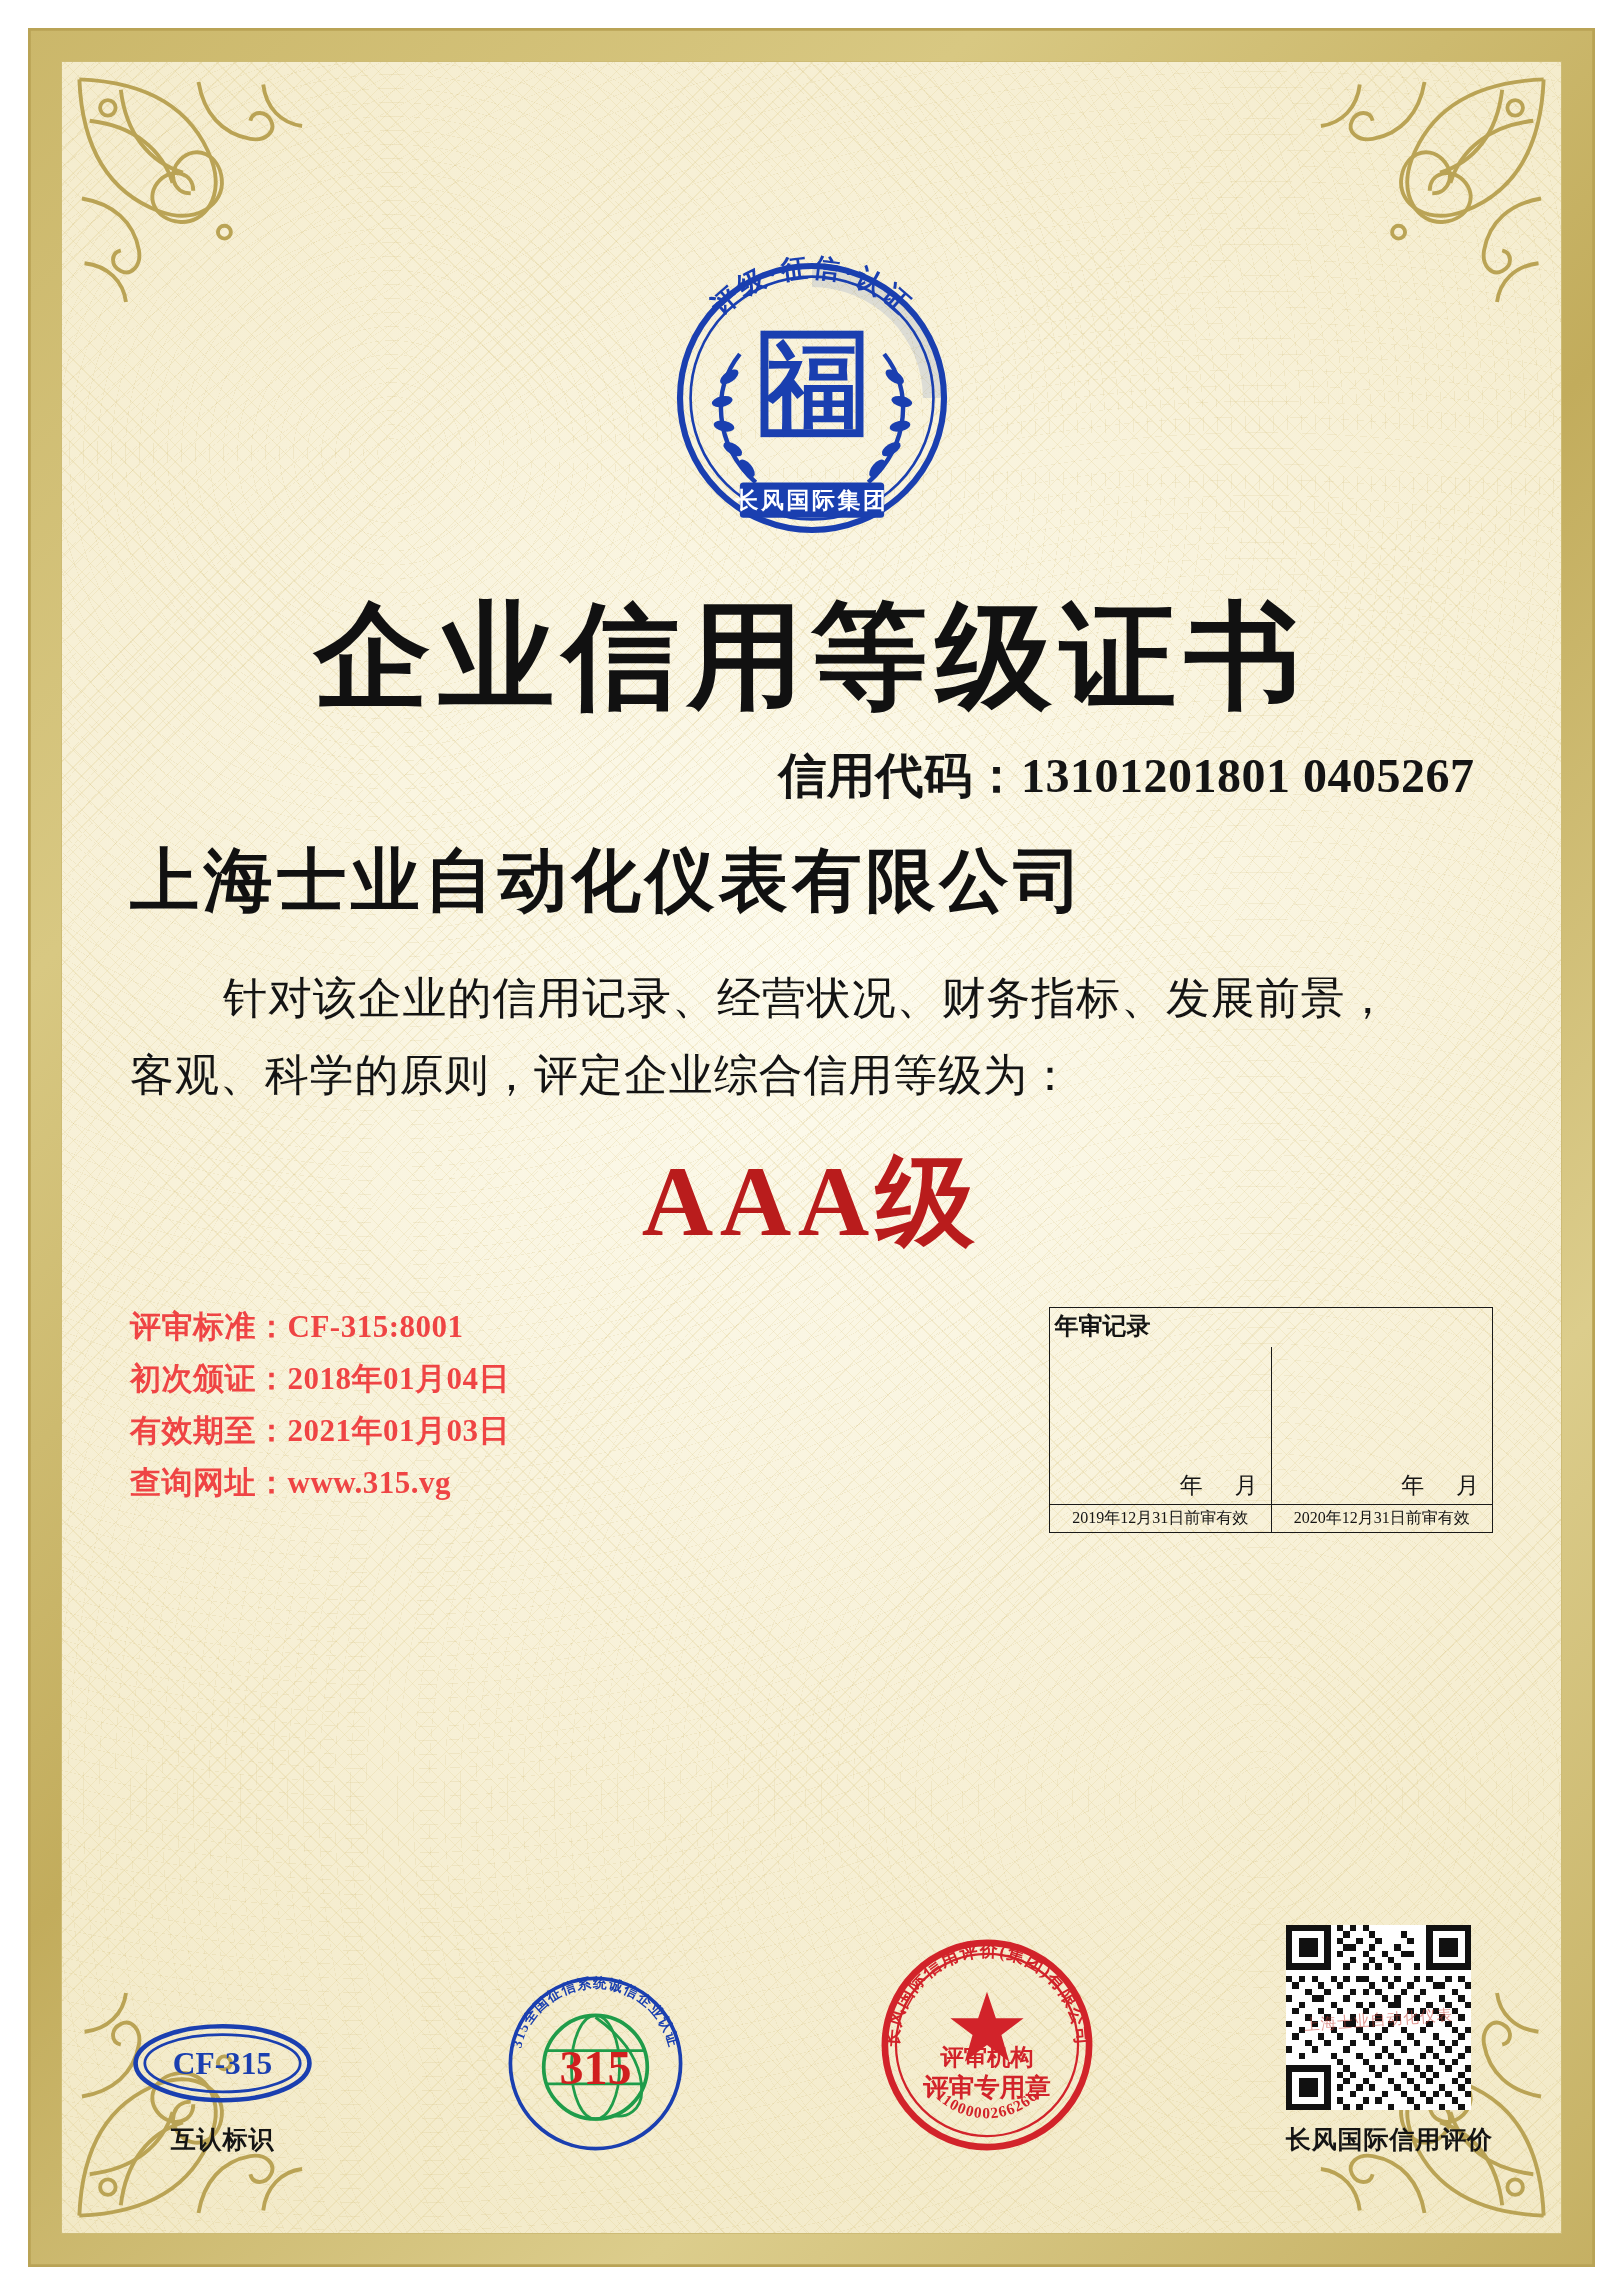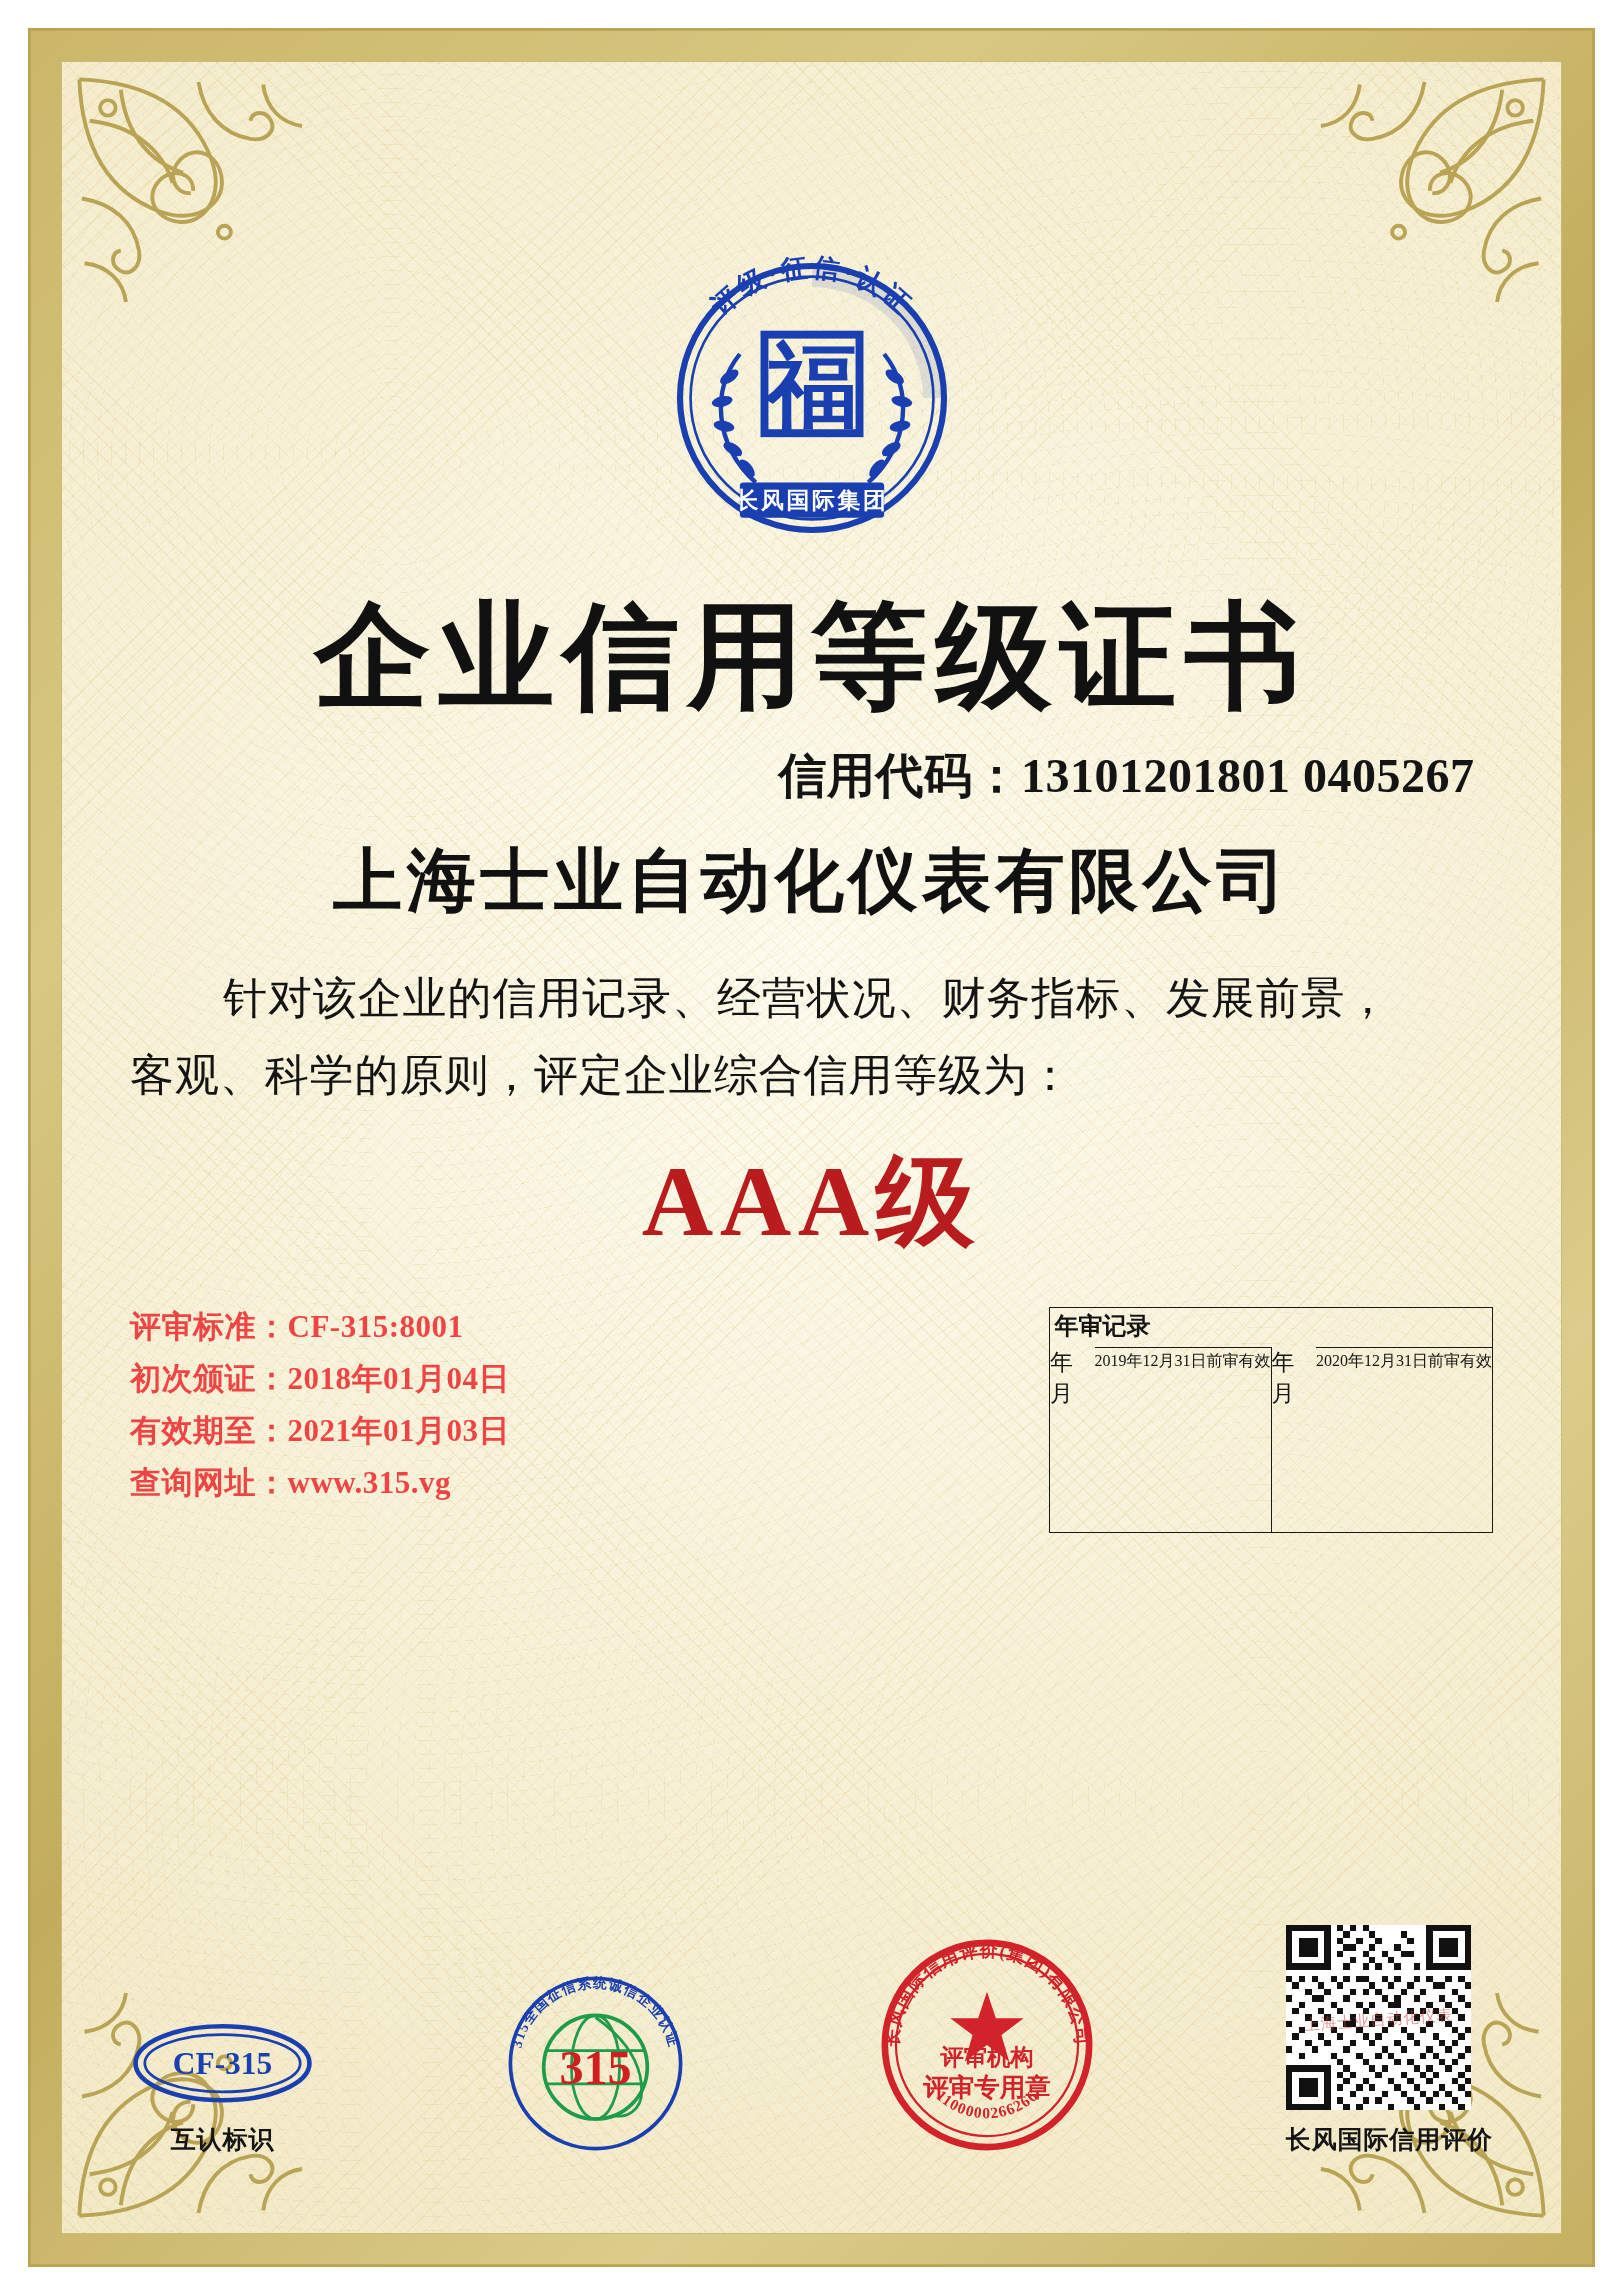--- a/index.html
+++ b/index.html
@@ -118,21 +118,21 @@
     text-align: right;
     padding-right: 18.5px;
     font-size: 48px;
     font-weight: bold;
     color: #141414;
     letter-spacing: 0.5px;
   }
 
   .company-name {
     margin-top: 27px;
-    text-align: center;
+    text-align: left;
     font-size: 69px;
     font-weight: bold;
     letter-spacing: 4.6px;
     color: #111111;
     white-space: nowrap;
   }
 
   .body-text {
     margin-top: 33px;
     font-size: 44px;
@@ -183,23 +183,23 @@
   .annual-cells {
     display: flex;
     border: 1.9px solid #1a1a1a;
     border-top: none;
     height: 185px;
   }
   .annual-cell {
     flex: 1 1 50%;
     position: relative;
     display: flex;
-    flex-direction: row;
+    flex-direction: column;
     justify-content: flex-end;
-    align-items: flex-start;
+    align-items: flex-end;
   }
   .annual-cell + .annual-cell { border-left: 1.9px solid #1a1a1a; }
   .annual-cell .ym {
     font-size: 23px;
     color: #141414;
     letter-spacing: 13px;
     padding-bottom: 2.8px;
   }
   .annual-cell .valid {
     font-size: 16px;

